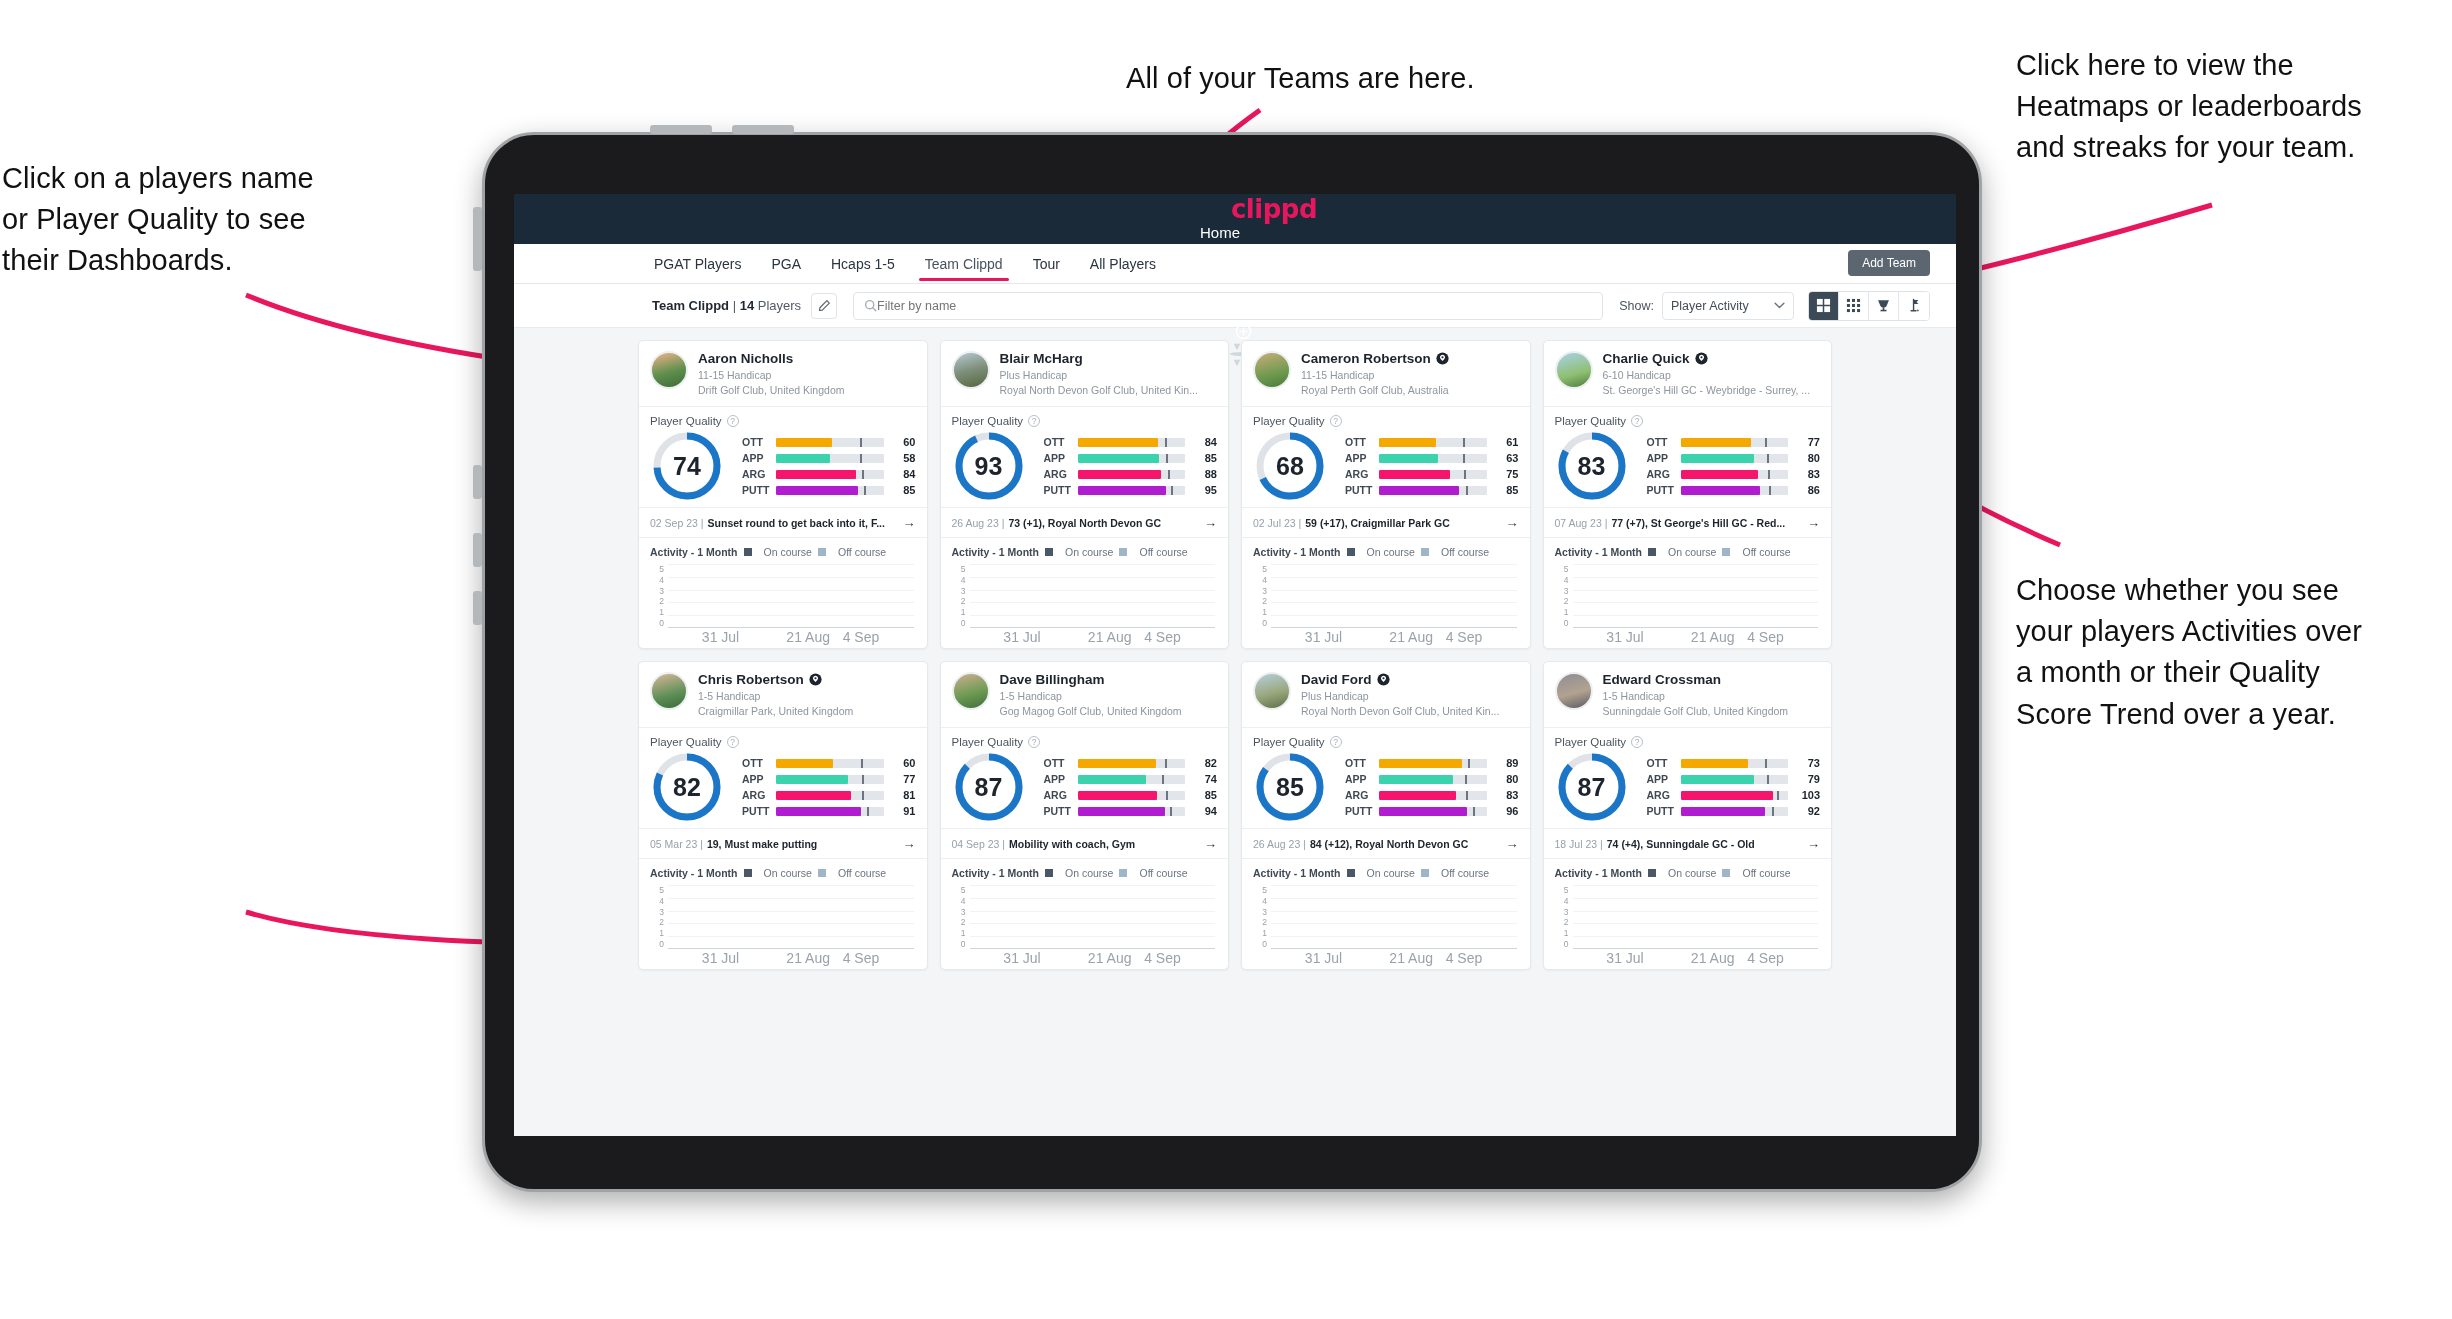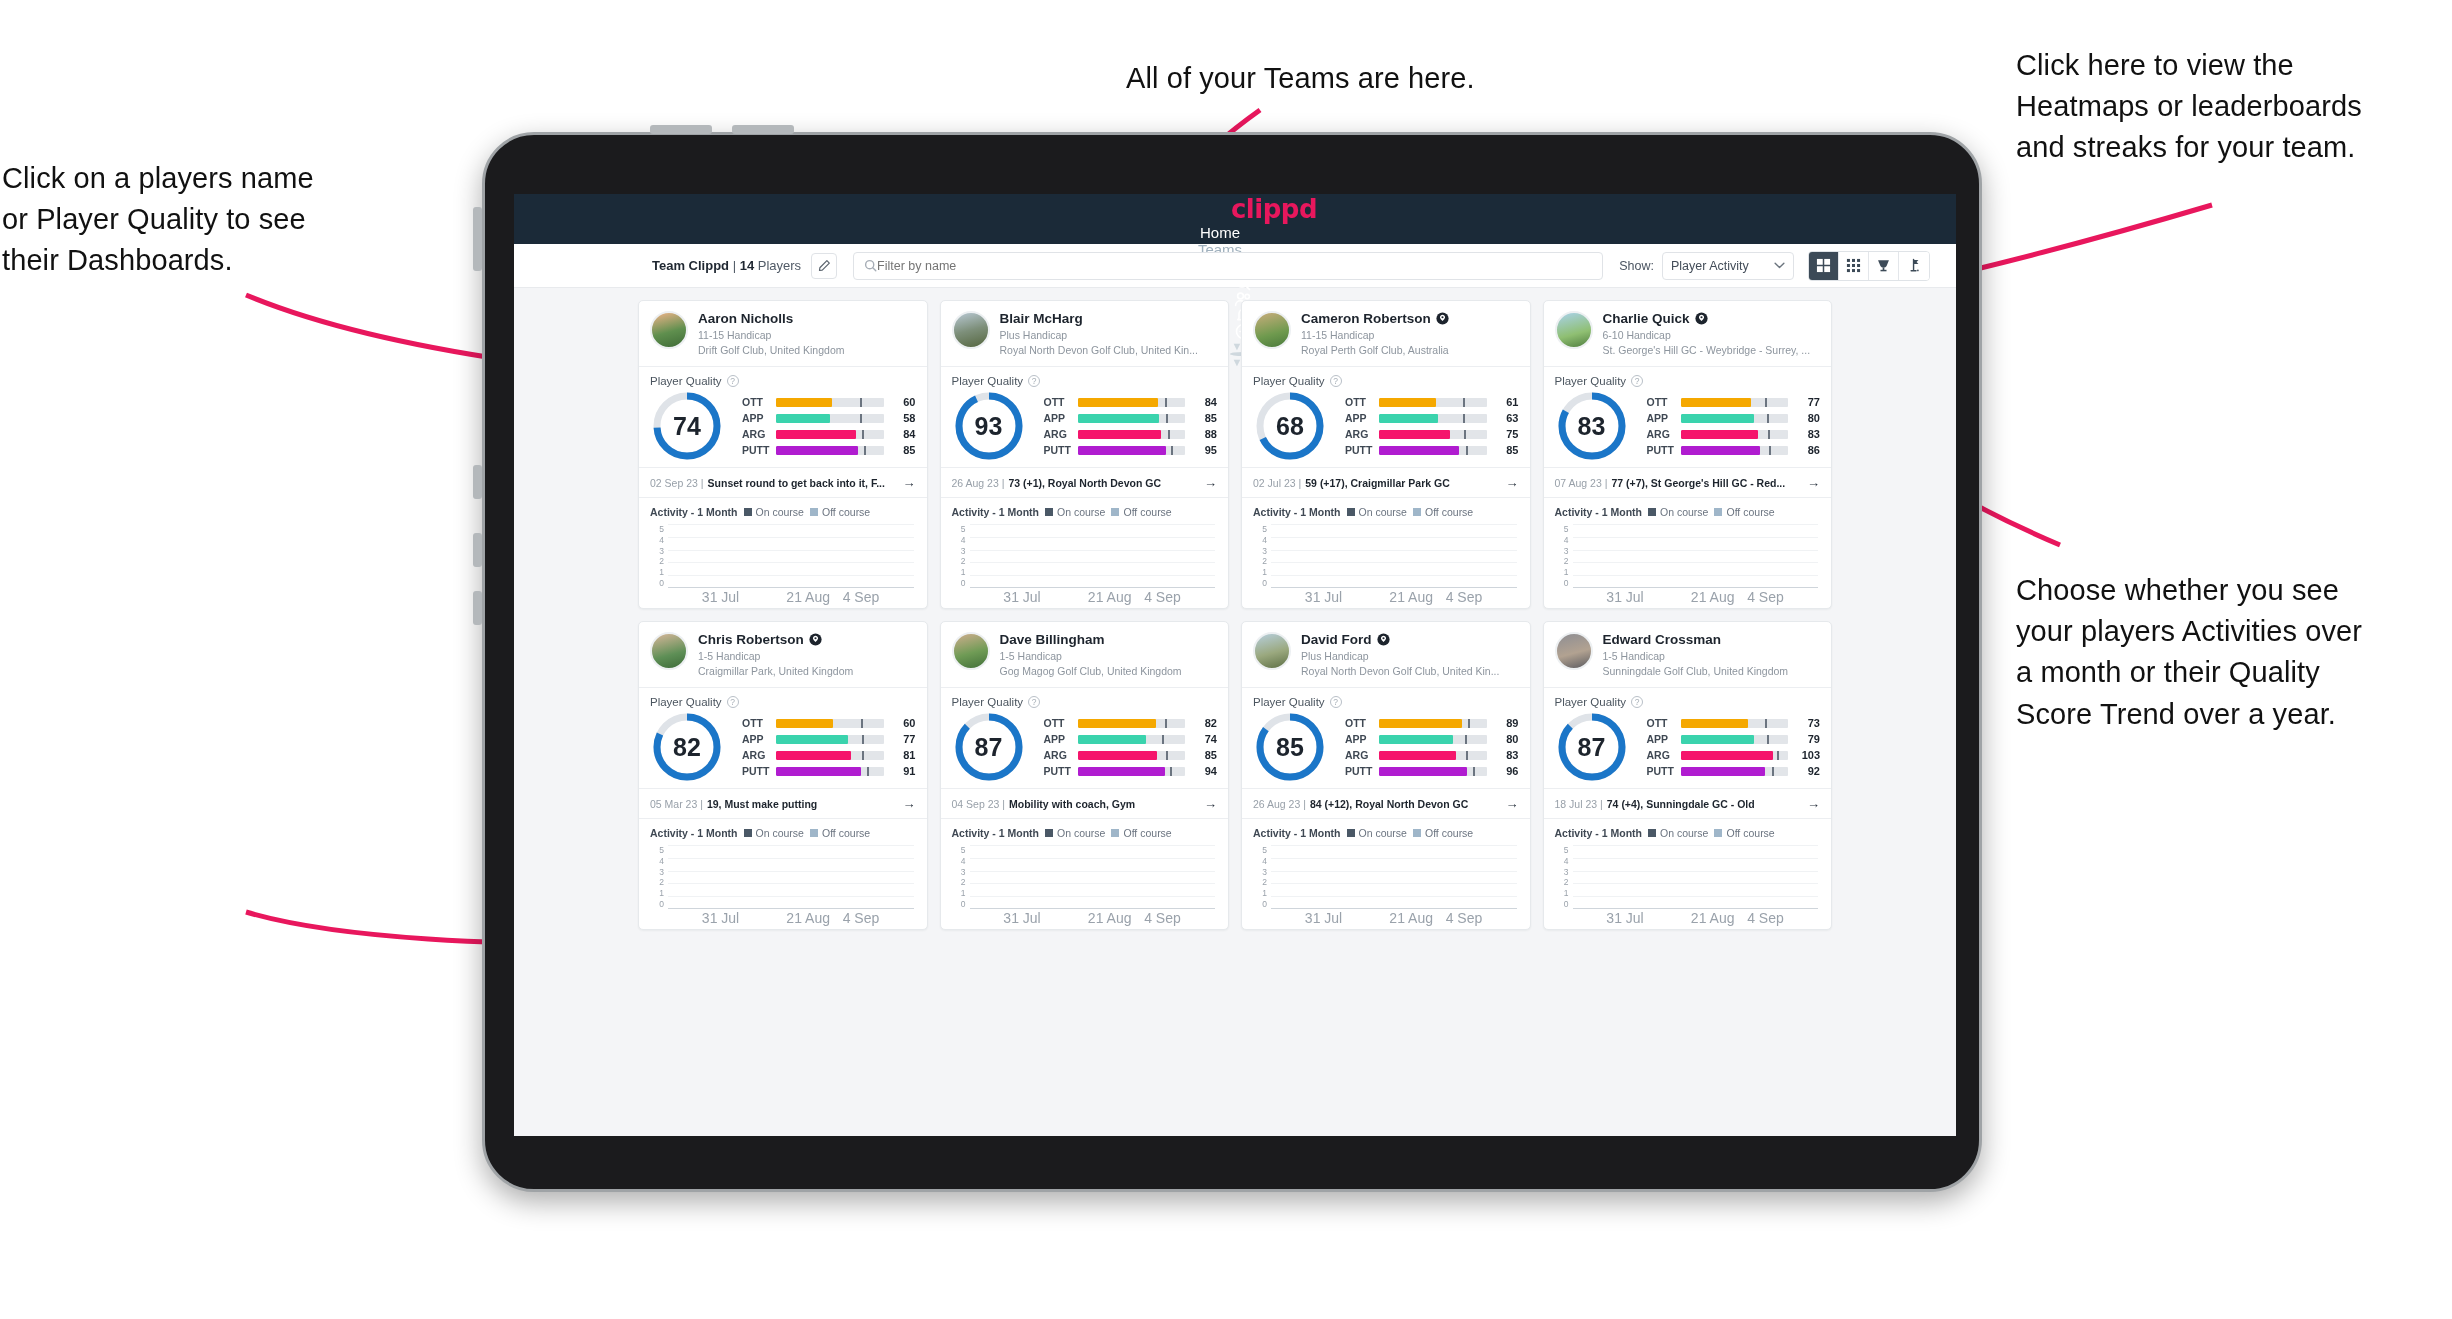--- a/index.html
+++ b/index.html
@@ -215,21 +215,21 @@
     display: flex; align-items: center; padding: 7px 11px;
     border-top: 1px solid #eceef1; border-bottom: 1px solid #eceef1;
     font-size: 10.5px; color: #98a0a9; white-space: nowrap; overflow: hidden;
   }
   .roundline b { color: #1d242d; margin-left: 4px; }
   .roundline .arr { margin-left: auto; color: #2b3440; font-size: 13px; padding-left: 8px; }
 
   .act-wrap { padding: 8px 11px 6px 11px; }
   .act-head { display: flex; align-items: center; gap: 6px; font-size: 10.5px; color: #3f4853; }
   .act-head .t { font-weight: bold; }
-  .lg { display: flex; align-items: center; gap: 4px; color: #6b7480; font-weight: normal; }
+  .lg { display: flex; align-items: center; gap: 12px; color: #6b7480; font-weight: normal; }
   .sw { width: 8px; height: 8px; display: inline-block; }
   .sw.on { background: #4a5866; }
   .sw.off { background: #9fb6c9; }
 
   .chart { position: relative; height: 78px; margin-top: 6px; }
   .yax {
     position: absolute; left: 0; top: 0; bottom: 14px; width: 14px;
     display: flex; flex-direction: column; justify-content: space-between;
     font-size: 8.5px; color: #9aa2ab; text-align: right;
   }
@@ -321,20 +321,29 @@
             <circle cx="8.5" cy="8.5" r="7"></circle>
               <line x1="8.5" y1="5" x2="8.5" y2="12" stroke-linecap="round"></line>
             <line x1="5" y1="8.5" x2="12" y2="8.5" stroke-linecap="round"></line>
           </svg>
         </div>
         <span class="caret">▼</span>
         <div class="avatar-nav"></div>
         <span class="caret">▼</span>
       </div>
 
+      <div class="tabbar">
+        <div class="tab">PGAT Players</div>
+        <div class="tab">PGA</div>
+        <div class="tab">Hcaps 1-5</div>
+        <div class="tab active">Team Clippd</div>
+        <div class="tab">Tour</div>
+        <div class="tab">All Players</div>
+        <div class="add-team-btn">Add Team</div>
+      </div>
 
       <div class="toolbar">
         <div class="team-label">
           <b>Team Clippd</b><span> | </span><b>14</b><span> </span><span>Players</span>
         </div>
         <div class="edit-btn">
           <svg width="13" height="13" viewBox="0 0 14 14" fill="none" stroke="#5b646e" stroke-width="1.3">
             <path d="M9.6 1.8l2.6 2.6L4.6 12 1.6 12.4 2 9.4z" stroke-linejoin="round"></path>
           </svg>
         </div>

